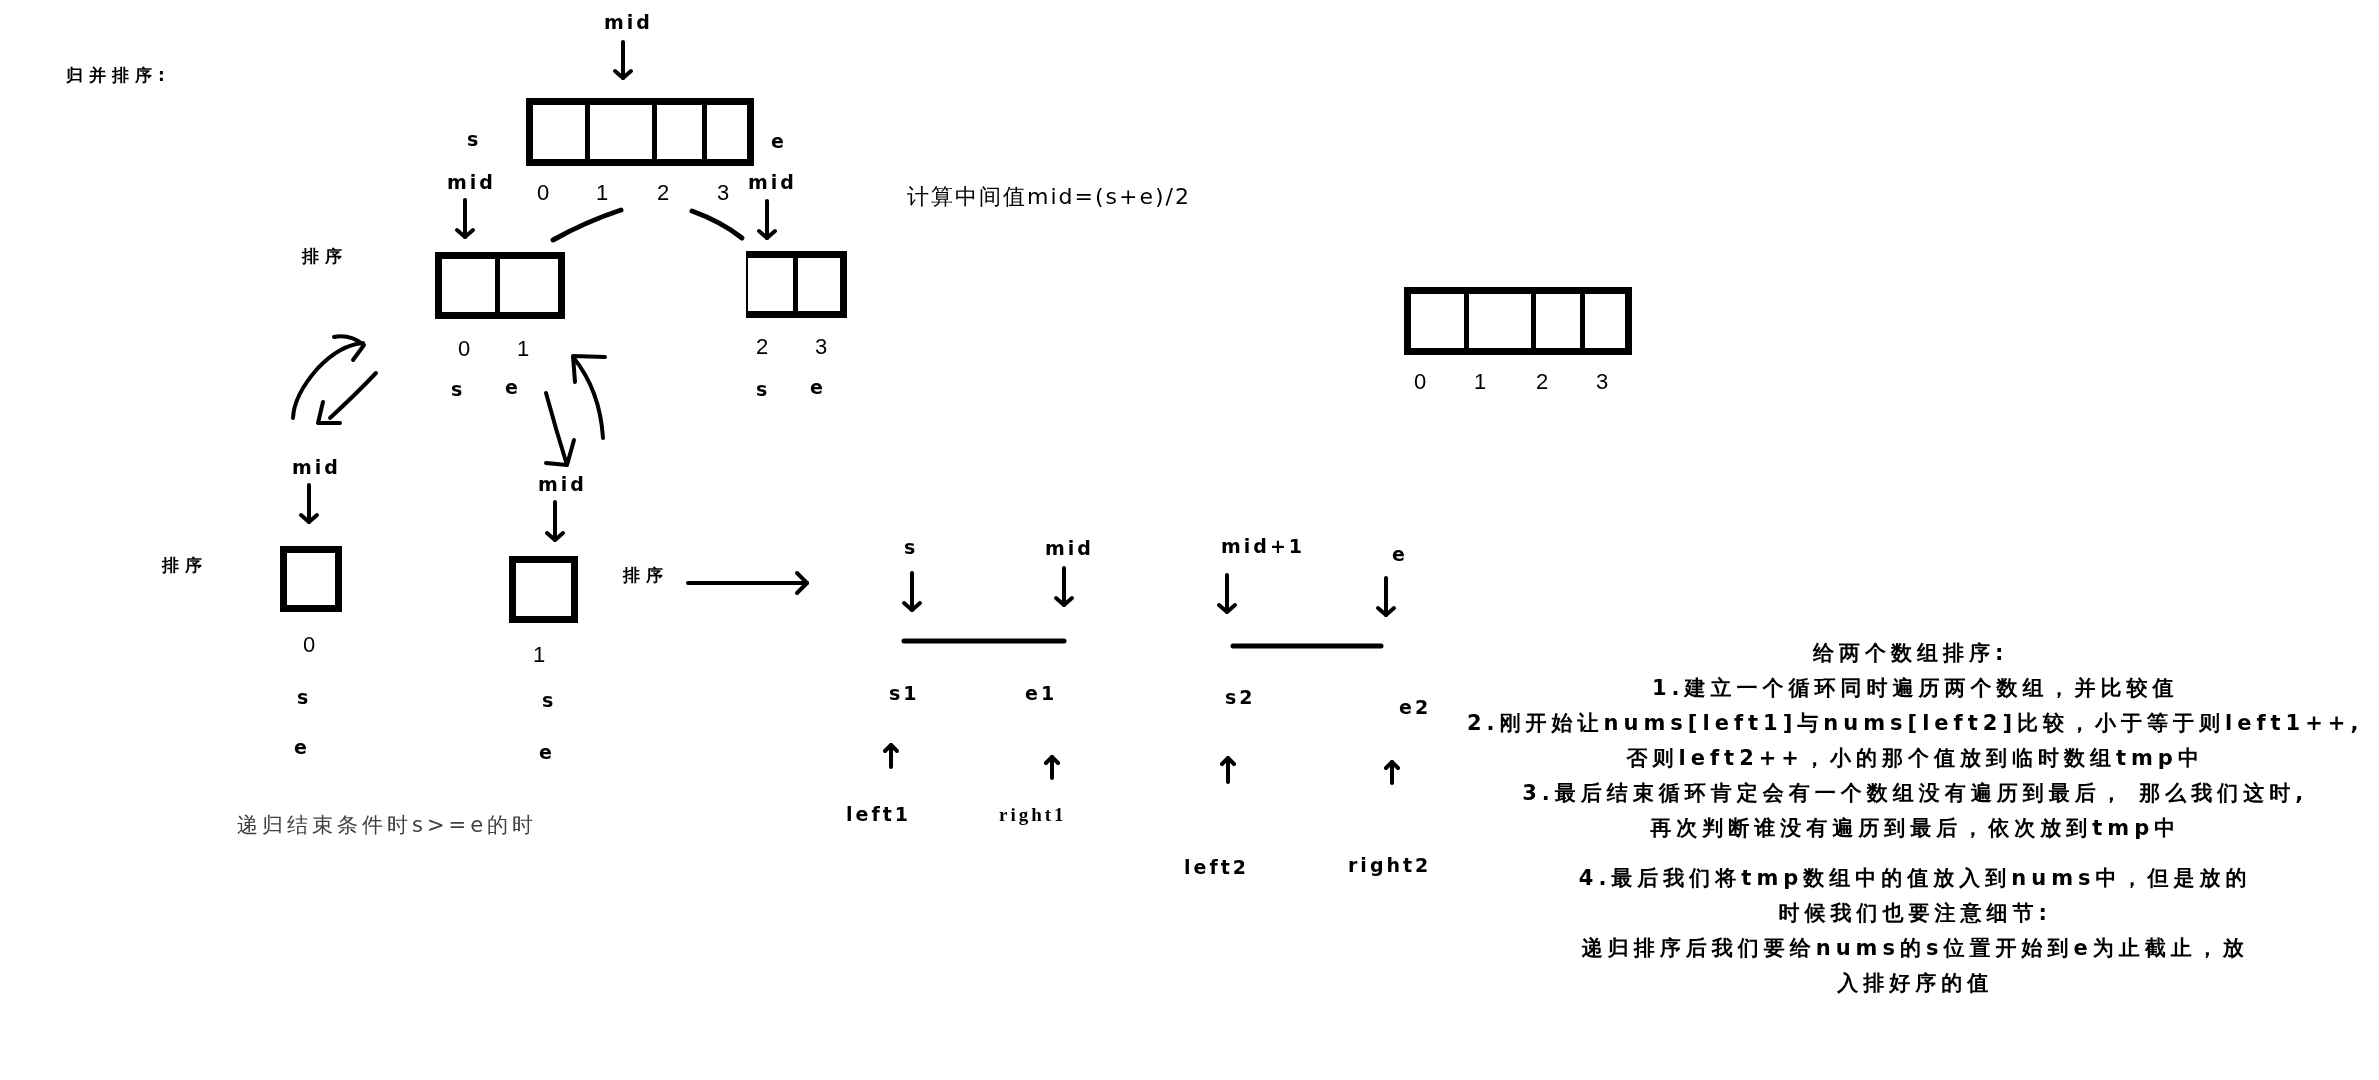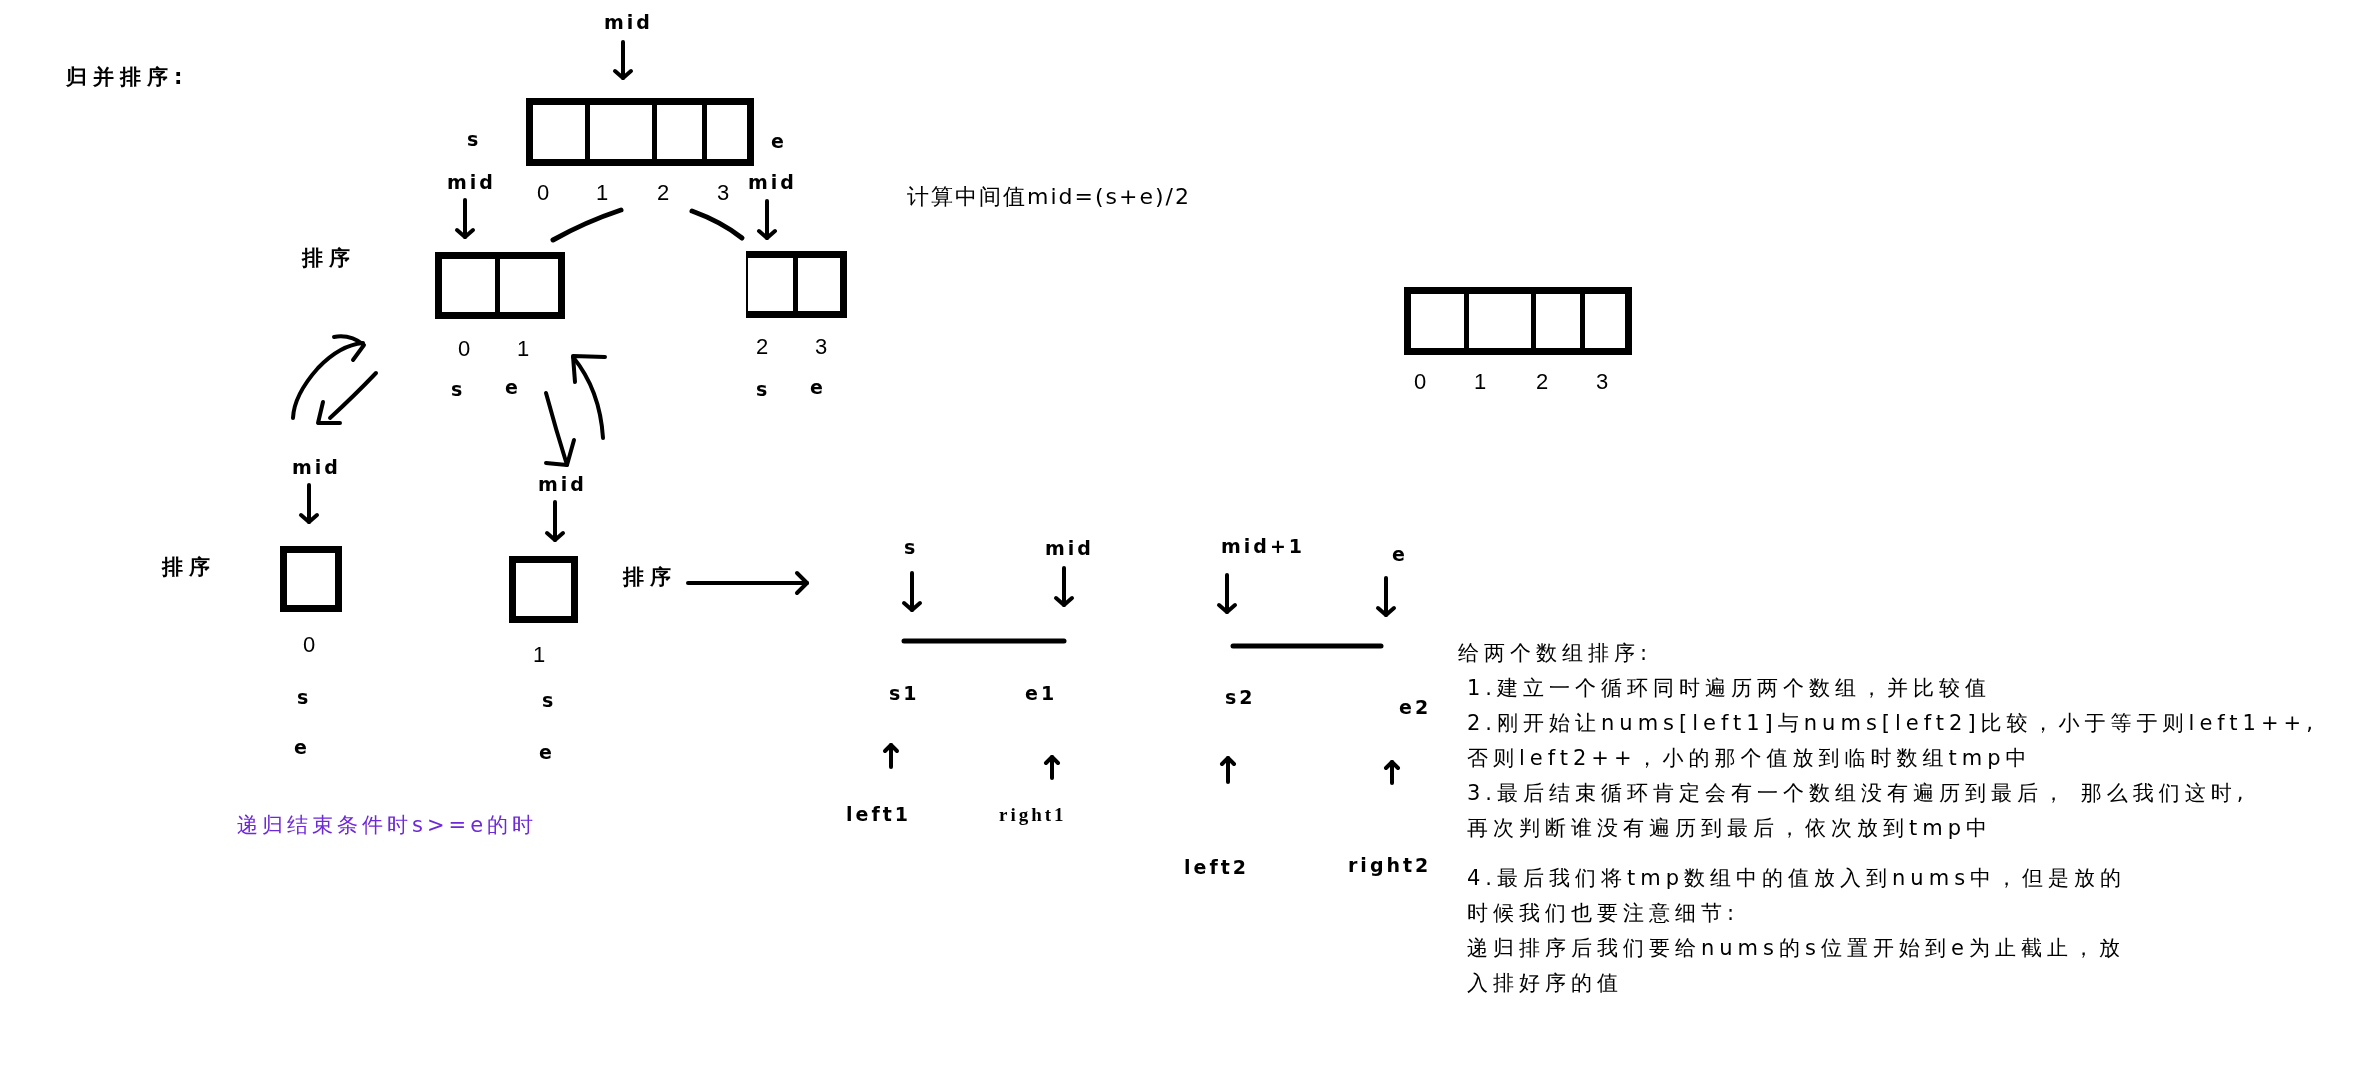--- a/index.html
+++ b/index.html
@@ -13,45 +13,46 @@
     color: #000;
   }
   .t {
     position: absolute;
     white-space: nowrap;
     font-size: 20px;
     font-weight: normal;
     line-height: 1;
     letter-spacing: 1px;
   }
-  .cjk { font-size: 21px; letter-spacing: 6px; font-weight: bold; }
+  .cjk { font-size: 17px; letter-spacing: 6px; font-weight: bold; }
   .lbl { font-size: 19px; font-weight: bold; letter-spacing: 3px; }
   .digit { font-size: 22px; font-weight: normal; font-family: "Liberation Sans", sans-serif; }
-  .red { color: #6d28d9; }
+  .red { color: #404040; }
   .box {
     position: absolute;
     border: 7px solid #000;
     box-sizing: border-box;
     background: #fff;
   }
   .divider {
     position: absolute;
     top: 0; bottom: 0;
     width: 5px;
     background: #000;
   }
   .para {
     position: absolute;
     left: 1458px;
     top: 636px;
     font-size: 21px;
-    font-weight: normal;
+    font-weight: bold;
     letter-spacing: 5px;
     line-height: 35px;
     white-space: nowrap;
+    text-align: center;
   }
   .para .line { height: 35px; padding-left: 9px; }
   .para .title { padding-left: 0; }
   .para .gap { height: 15px; }
   svg.overlay { position: absolute; left: 0; top: 0; pointer-events: none; }
 </style>
 </head>
 <body>
 
 <div id="canvas">

